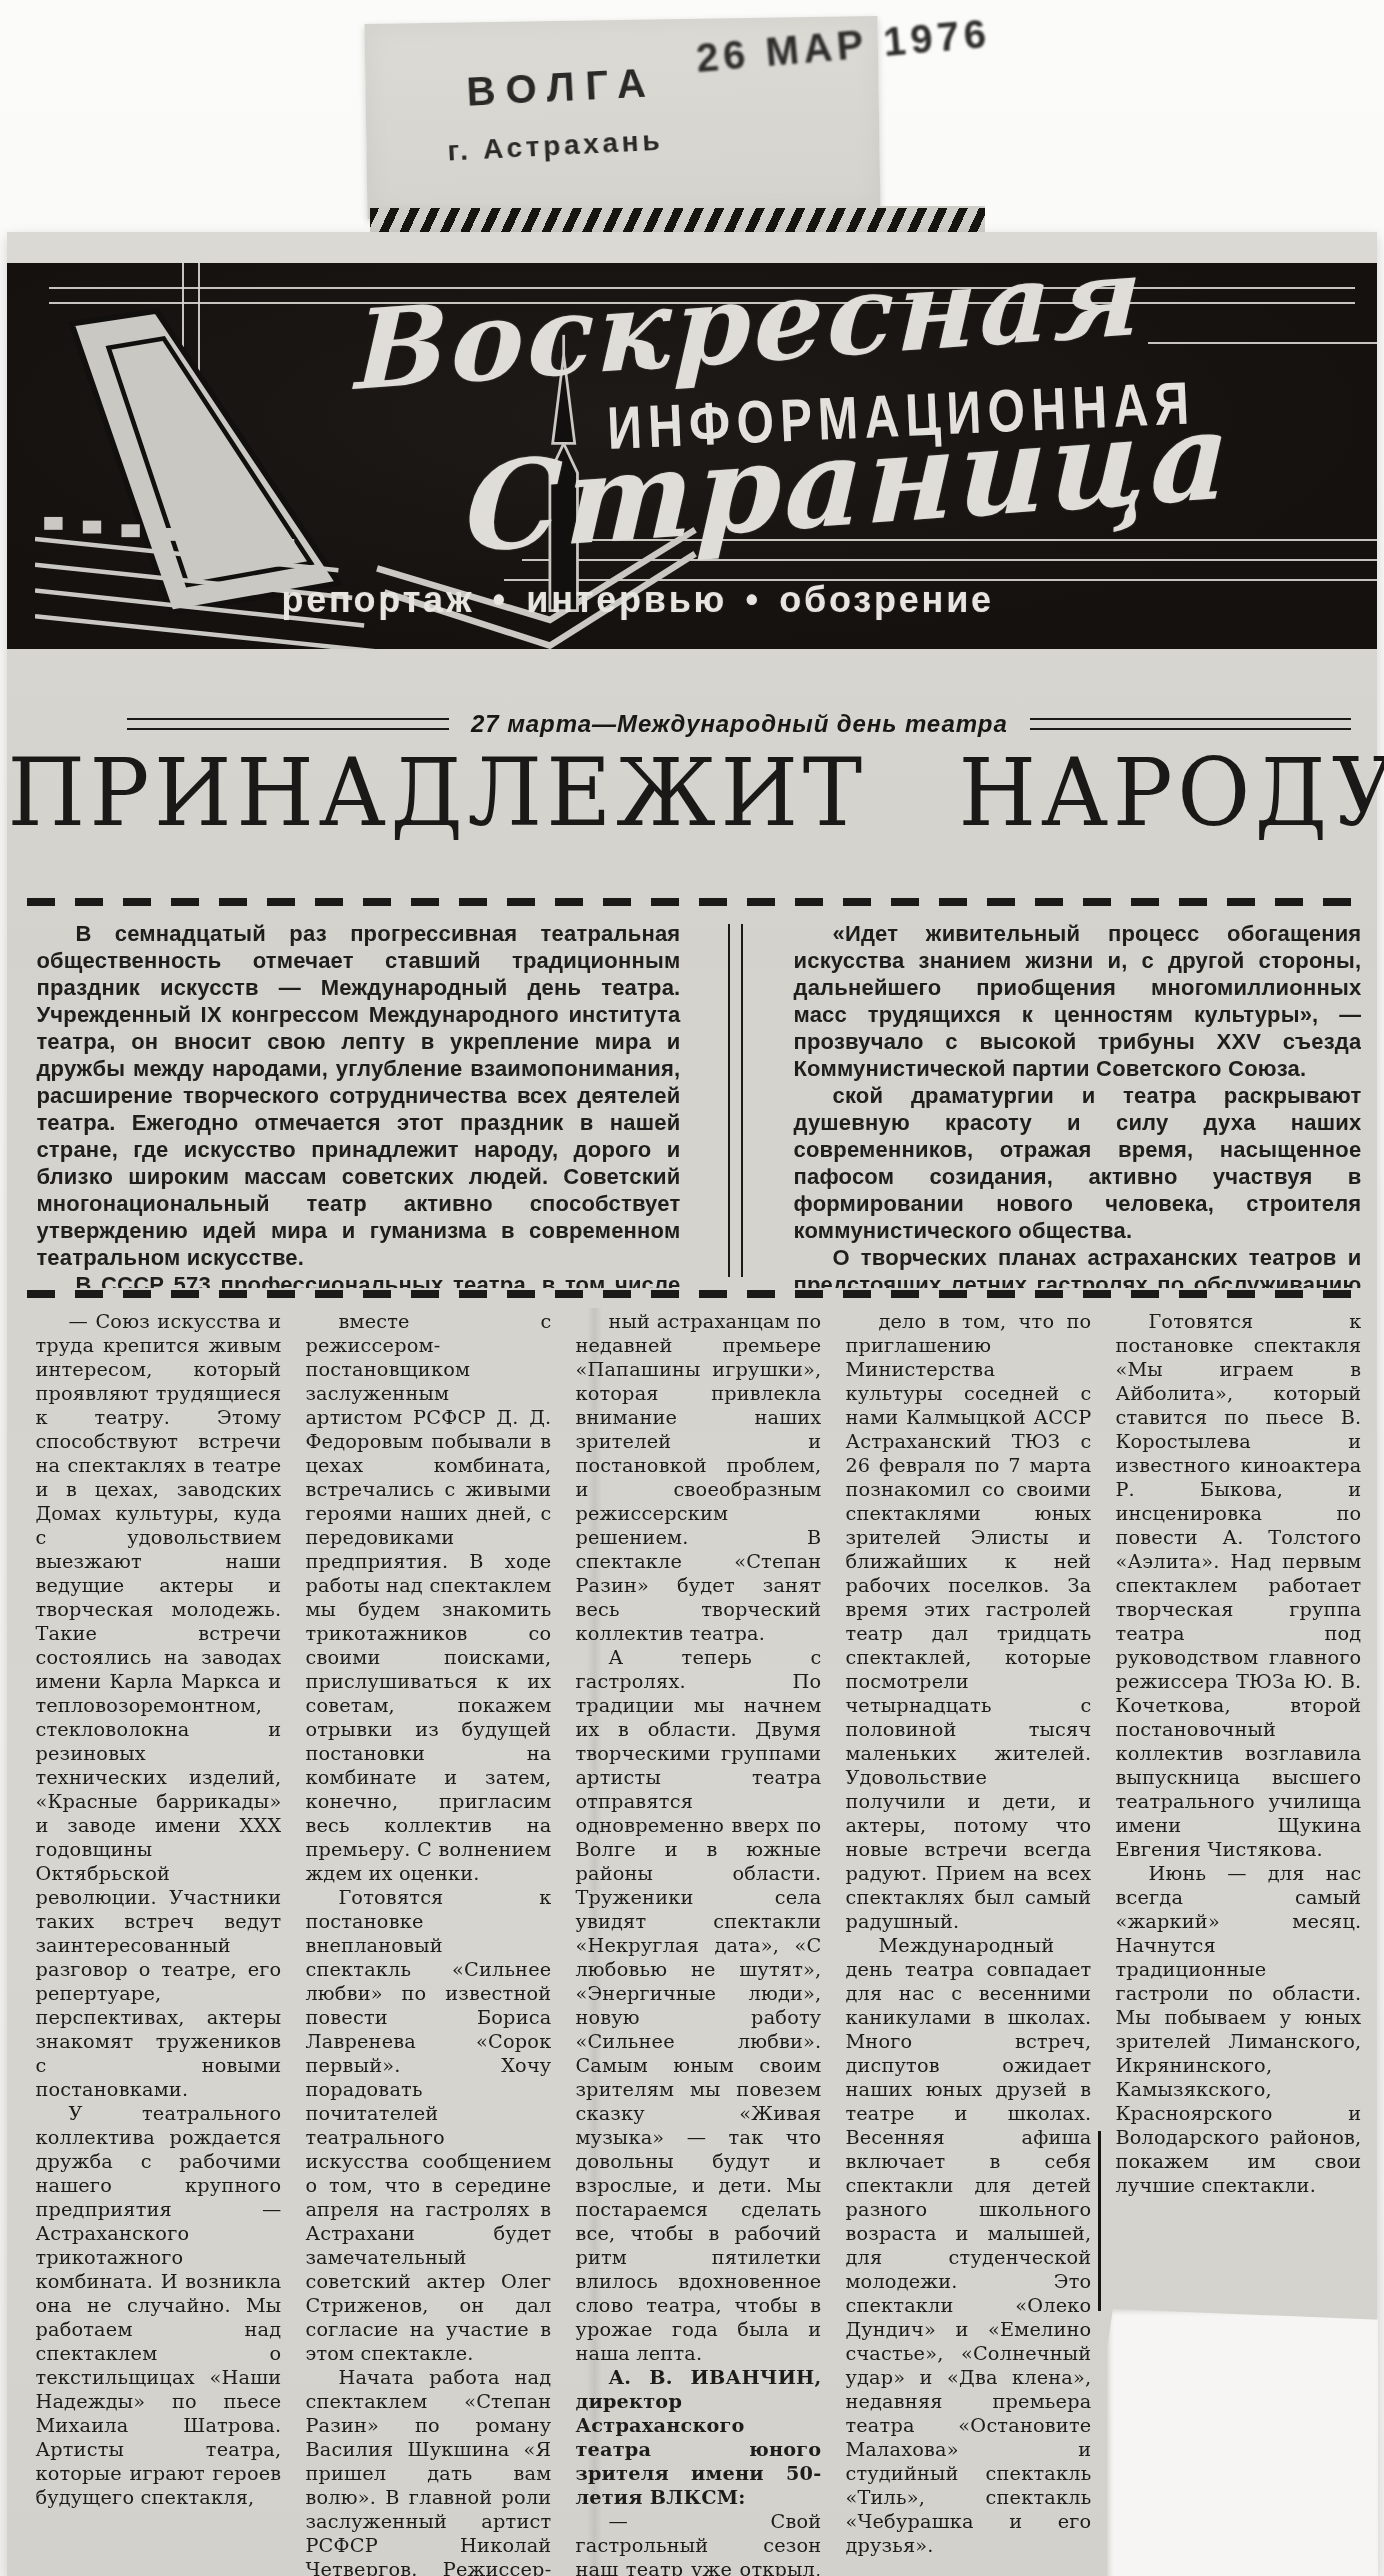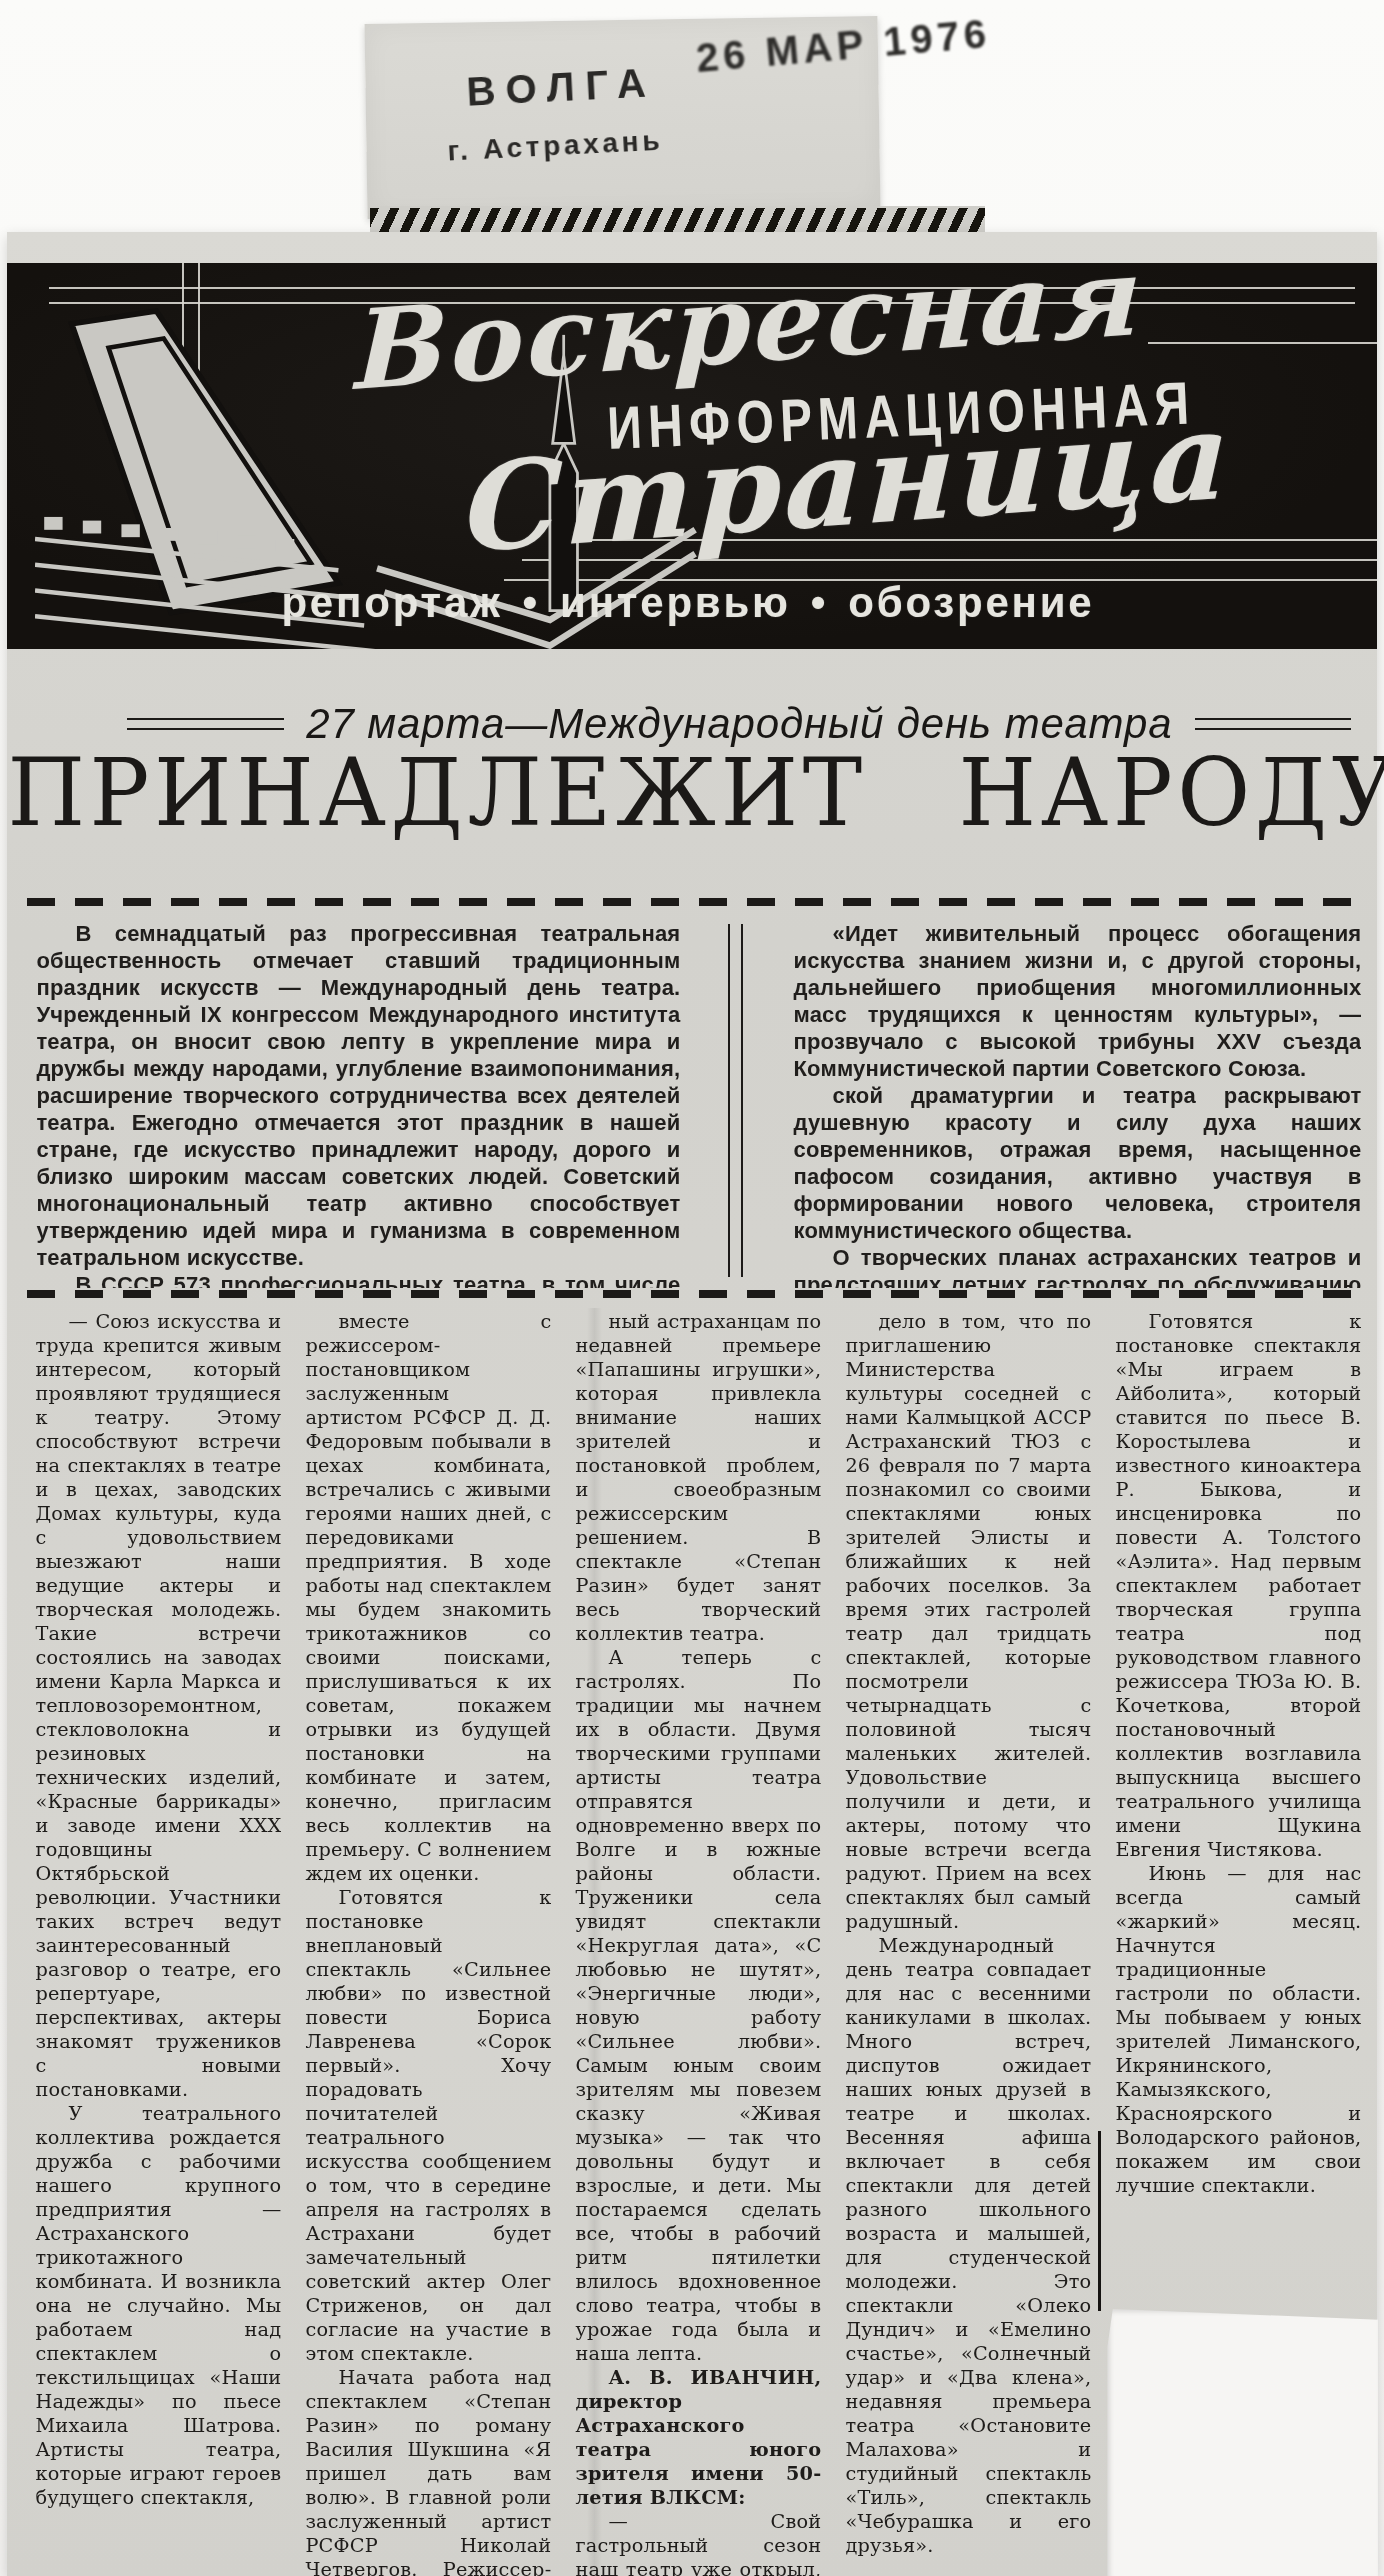--- a/index.html
+++ b/index.html
@@ -51,33 +51,33 @@
   }
   .script-top{left:348px;top:-3.7px;font-size:109px;letter-spacing:3.7px;transform:rotate(-4deg) skewX(-6deg);}
   .script-bottom{left:458px;top:147px;font-size:121px;letter-spacing:3.7px;transform:rotate(-4deg) skewX(-6deg);}
   .block-line{
     position:absolute;left:600px;top:125px;color:#e2e1db;
     font-family:"Liberation Sans",sans-serif;font-weight:bold;font-size:48px;letter-spacing:6.4px;
     transform:rotate(-2.5deg) scaleY(1.25);white-space:nowrap;
   }
   .tagline{
     position:absolute;left:274px;top:316px;color:#e6e5df;
-    font-family:"Liberation Sans",sans-serif;font-weight:bold;font-size:42px;letter-spacing:2.8px;
+    font-family:"Liberation Sans",sans-serif;font-weight:bold;font-size:36px;letter-spacing:2.8px;
     word-spacing:5.5px;white-space:nowrap;text-shadow:0 0 1.8px rgba(255,255,255,.2);
   }
 
   
   .kicker-row{
     position:absolute;left:120px;top:466px;width:1224px;height:52px;
     display:flex;align-items:center;gap:22px;
   }
   .krule{flex:1;height:8.3px;border-top:2.8px solid #1c1a18;border-bottom:2.8px solid #1c1a18;}
   .kicker-text{
-    font-family:"Liberation Sans",sans-serif;font-weight:normal;font-style:italic;
-    font-size:42px;letter-spacing:0.9px;white-space:nowrap;color:#191715;
+    font-family:"Liberation Sans",sans-serif;font-weight:bold;font-style:italic;
+    font-size:24px;letter-spacing:0.9px;white-space:nowrap;color:#191715;
   }
 
   
   .headline{
     position:absolute;left:0;top:508px;width:100%;text-align:center;
     font-family:"DejaVu Serif",serif;font-weight:normal;font-size:89px;
     letter-spacing:4.6px;word-spacing:59px;color:#1b1917;transform:scaleY(1.06);
     white-space:nowrap;
   }
 

